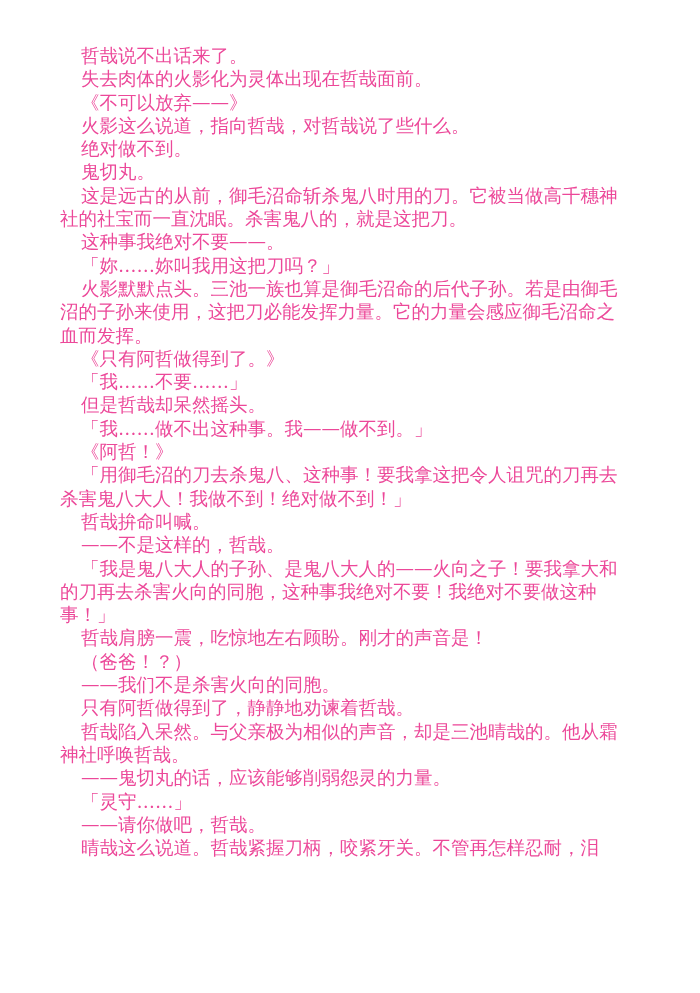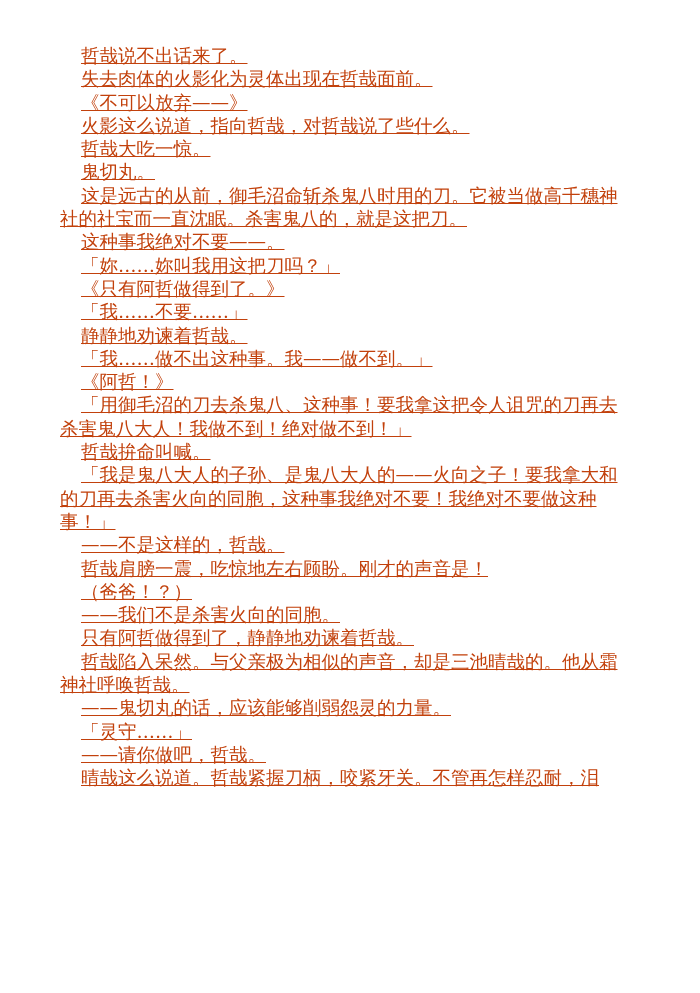--- a/index.html
+++ b/index.html
@@ -5,52 +5,52 @@
   html, body { margin: 0; padding: 0; background: #ffffff; }
   body { width: 700px; height: 993px; overflow: hidden; position: relative; }
   .page {
     position: absolute;
     left: 60px;
     top: 44px;
     width: 570px;
     font-family: "DejaVu Serif", "Liberation Serif", serif;
     font-size: 18.5px;
     line-height: 23.3px;
-    color: #c2410c;
-    text-decoration: underline;
+    color: #ec4899;
   }
   .para {
     margin: 0;
     text-indent: 21px;
     white-space: normal;
     word-break: break-all;
   }
 </style>
 </head>
 <body>
 
 <div class="page">
   <p class="para">哲哉说不出话来了。</p>
   <p class="para">失去肉体的火影化为灵体出现在哲哉面前。</p>
   <p class="para">《不可以放弃——》</p>
   <p class="para">火影这么说道，指向哲哉，对哲哉说了些什么。</p>
-  <p class="para">哲哉大吃一惊。</p>
+  <p class="para">绝对做不到。</p>
   <p class="para">鬼切丸。</p>
   <p class="para">这是远古的从前，御毛沼命斩杀鬼八时用的刀。它被当做高千穗神社的社宝而一直沈眠。杀害鬼八的，就是这把刀。</p>
   <p class="para">这种事我绝对不要——。</p>
   <p class="para">「妳……妳叫我用这把刀吗？」</p>
+  <p class="para">火影默默点头。三池一族也算是御毛沼命的后代子孙。若是由御毛沼的子孙来使用，这把刀必能发挥力量。它的力量会感应御毛沼命之血而发挥。</p>
   <p class="para">《只有阿哲做得到了。》</p>
   <p class="para">「我……不要……」</p>
-  <p class="para">静静地劝谏着哲哉。</p>
+  <p class="para">但是哲哉却呆然摇头。</p>
   <p class="para">「我……做不出这种事。我——做不到。」</p>
   <p class="para">《阿哲！》</p>
   <p class="para">「用御毛沼的刀去杀鬼八、这种事！要我拿这把令人诅咒的刀再去杀害鬼八大人！我做不到！绝对做不到！」</p>
   <p class="para">哲哉拚命叫喊。</p>
+  <p class="para">——不是这样的，哲哉。</p>
   <p class="para">「我是鬼八大人的子孙、是鬼八大人的——火向之子！要我拿大和的刀再去杀害火向的同胞，这种事我绝对不要！我绝对不要做这种事！」</p>
-  <p class="para">——不是这样的，哲哉。</p>
   <p class="para">哲哉肩膀一震，吃惊地左右顾盼。刚才的声音是！</p>
   <p class="para">（爸爸！？）</p>
   <p class="para">——我们不是杀害火向的同胞。</p>
   <p class="para">只有阿哲做得到了，静静地劝谏着哲哉。</p>
   <p class="para">哲哉陷入呆然。与父亲极为相似的声音，却是三池晴哉的。他从霜神社呼唤哲哉。</p>
   <p class="para">——鬼切丸的话，应该能够削弱怨灵的力量。</p>
   <p class="para">「灵守……」</p>
   <p class="para">——请你做吧，哲哉。</p>
   <p class="para">晴哉这么说道。哲哉紧握刀柄，咬紧牙关。不管再怎样忍耐，泪</p>
 </div>

